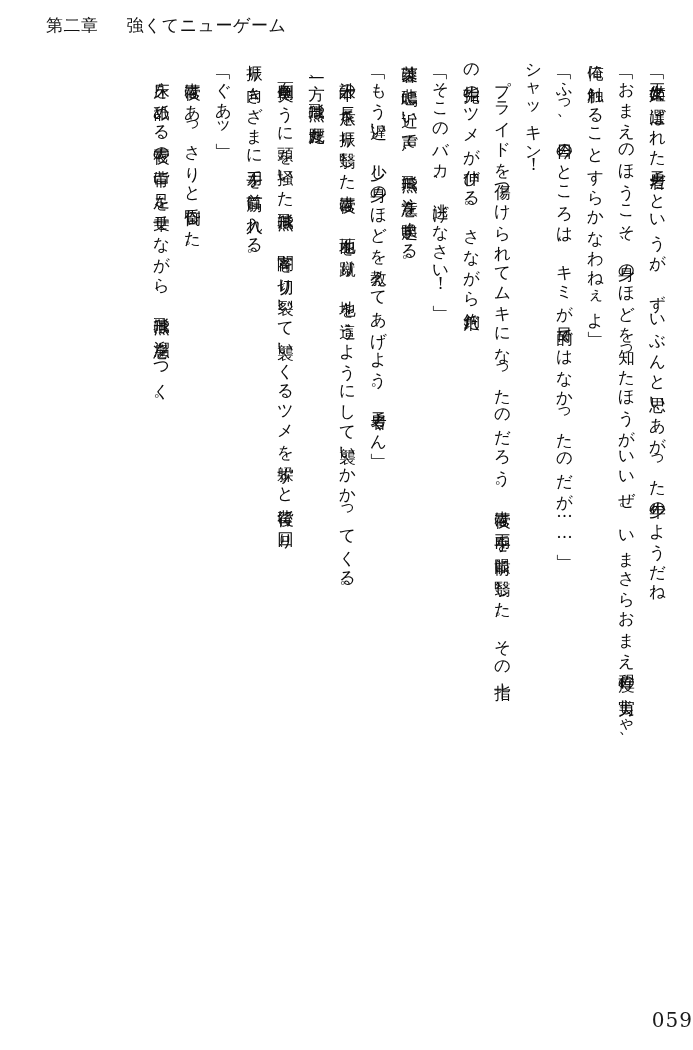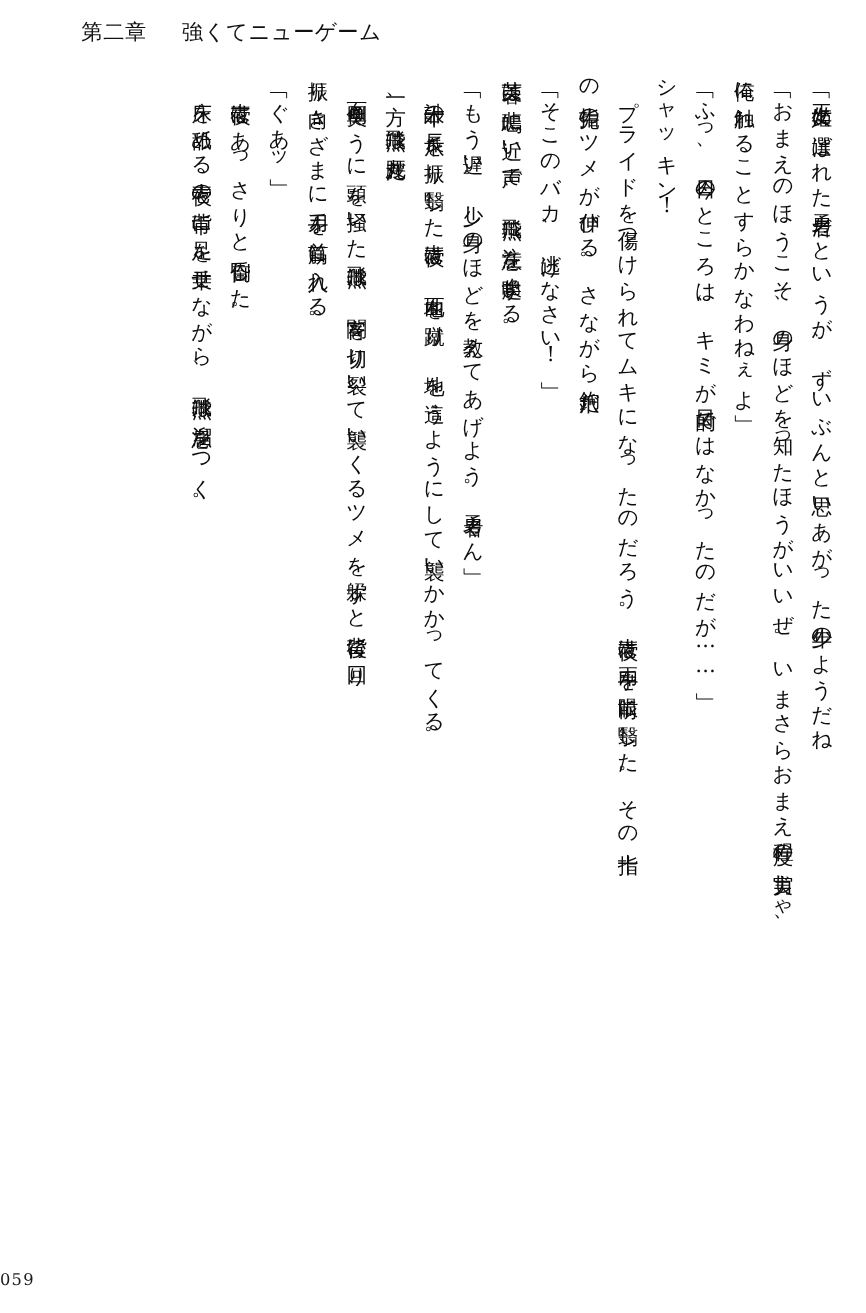--- a/index.html
+++ b/index.html
@@ -23,21 +23,20 @@
   .header {
     position: absolute;
     top: 14px;
     left: 46px;
     right: 40px;
     height: 34px;
     font-size: 17px;
     letter-spacing: 0.5px;
     white-space: nowrap;
     color: #111111;
-    margin-left: 19px;
   }
   .header .chap-num {
     display: inline-block;
     margin-right: 22px;
   }
   .header .chap-title {
     display: inline-block;
   }
   
   .body-area {
@@ -69,22 +68,22 @@
   }
   .vline.indent {
     padding-top: 17px;
   }
   
   .folio {
     position: absolute;
     bottom: 18px;
     left: 0;
     width: 100%;
-    text-align: left;
-    font-size: 13px;
+    text-align: right;
+    font-size: 20px;
     letter-spacing: 1px;
     color: #1a1a1a;
   }
 </style>
 </head>
 <body>
 
 <div class="page">
 
   <div class="header">

